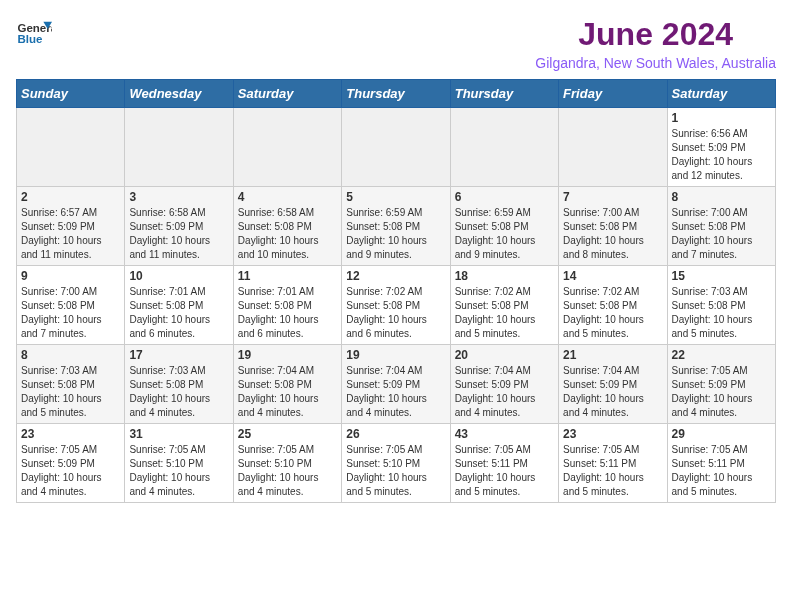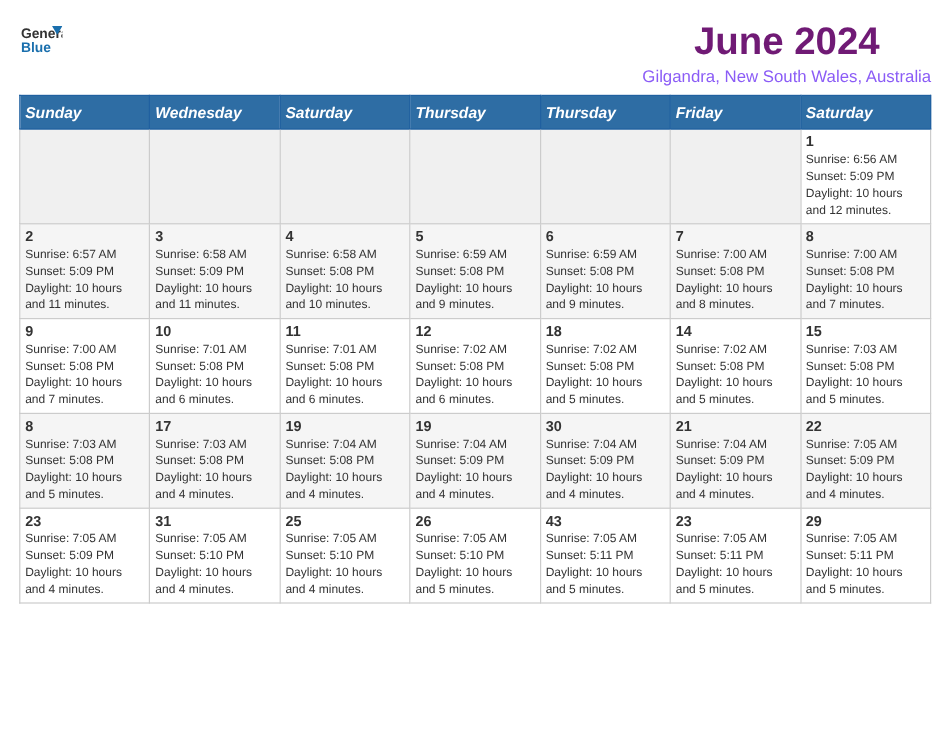--- a/index.html
+++ b/index.html
@@ -252,21 +252,21 @@
 and 4 minutes.</div>
         </td>
         <td>
           <span class="day-num">19</span>
           <div class="day-info" style="white-space: pre-line;">Sunrise: 7:04 AM
 Sunset: 5:09 PM
 Daylight: 10 hours
 and 4 minutes.</div>
         </td>
         <td>
-          <span class="day-num">30</span>
+          <span class="day-num">20</span>
           <div class="day-info" style="white-space: pre-line;">Sunrise: 7:04 AM
 Sunset: 5:09 PM
 Daylight: 10 hours
 and 4 minutes.</div>
         </td>
         <td>
           <span class="day-num">21</span>
           <div class="day-info" style="white-space: pre-line;">Sunrise: 7:04 AM
 Sunset: 5:09 PM
 Daylight: 10 hours

